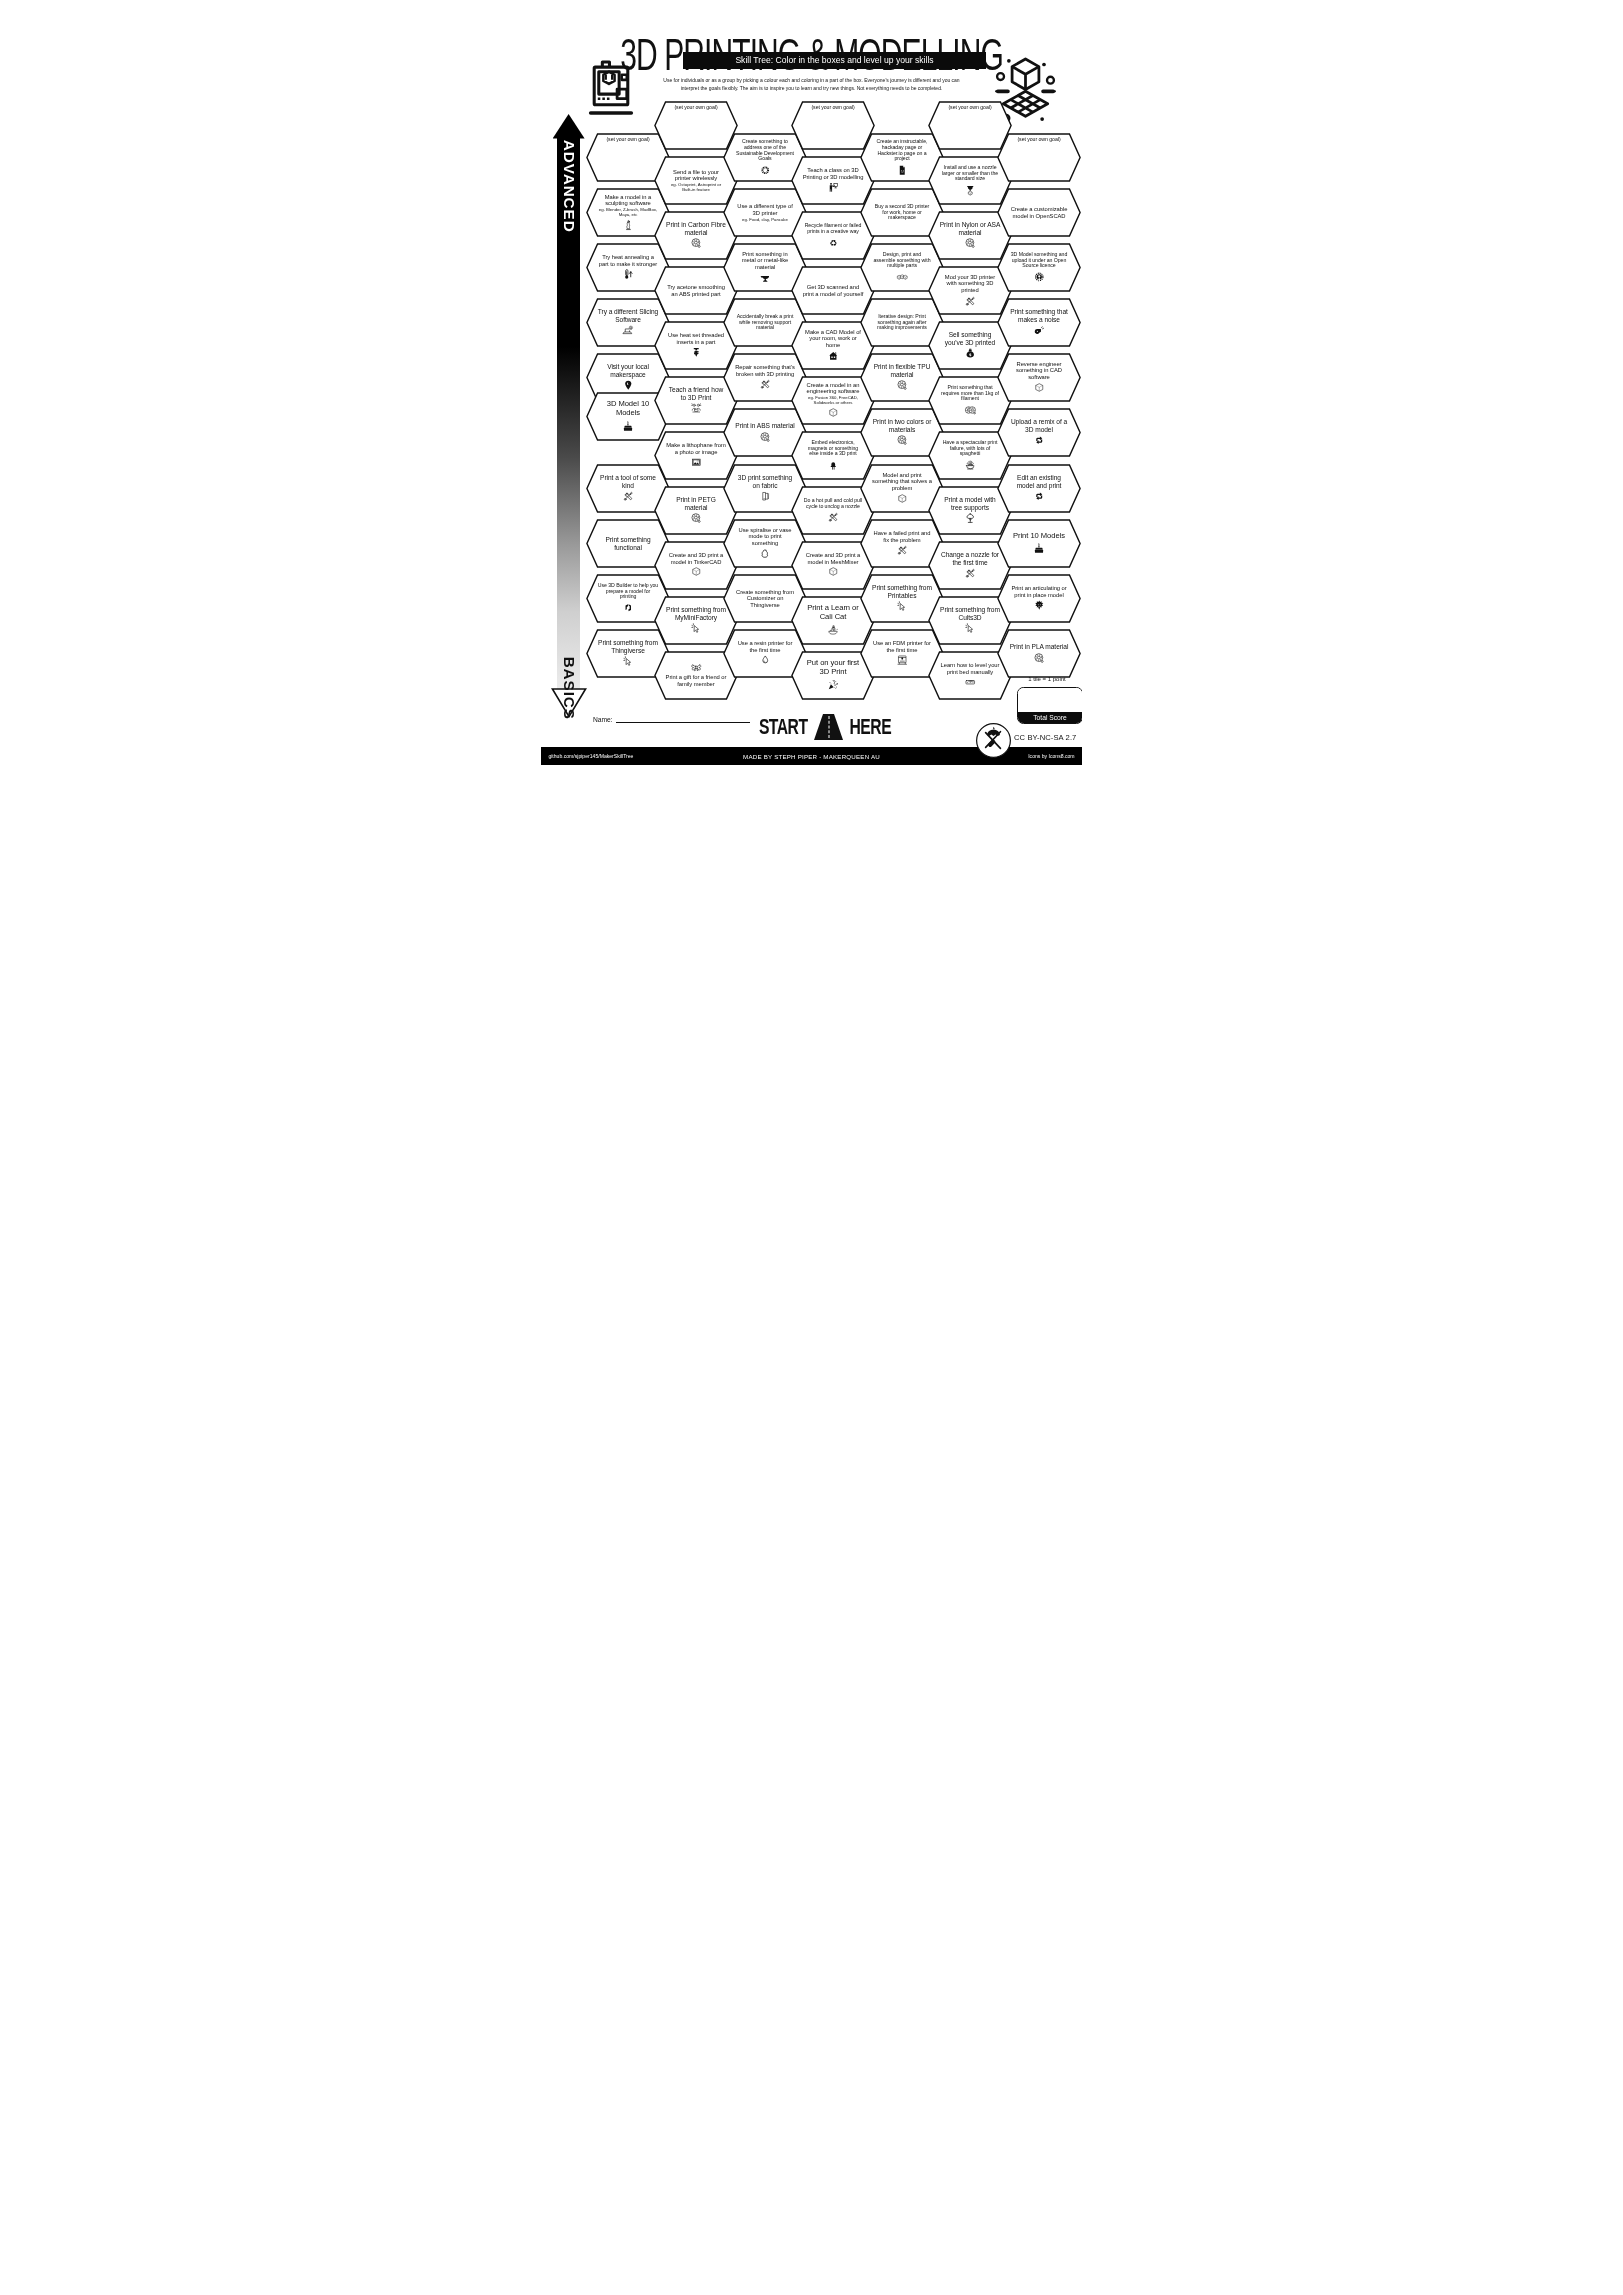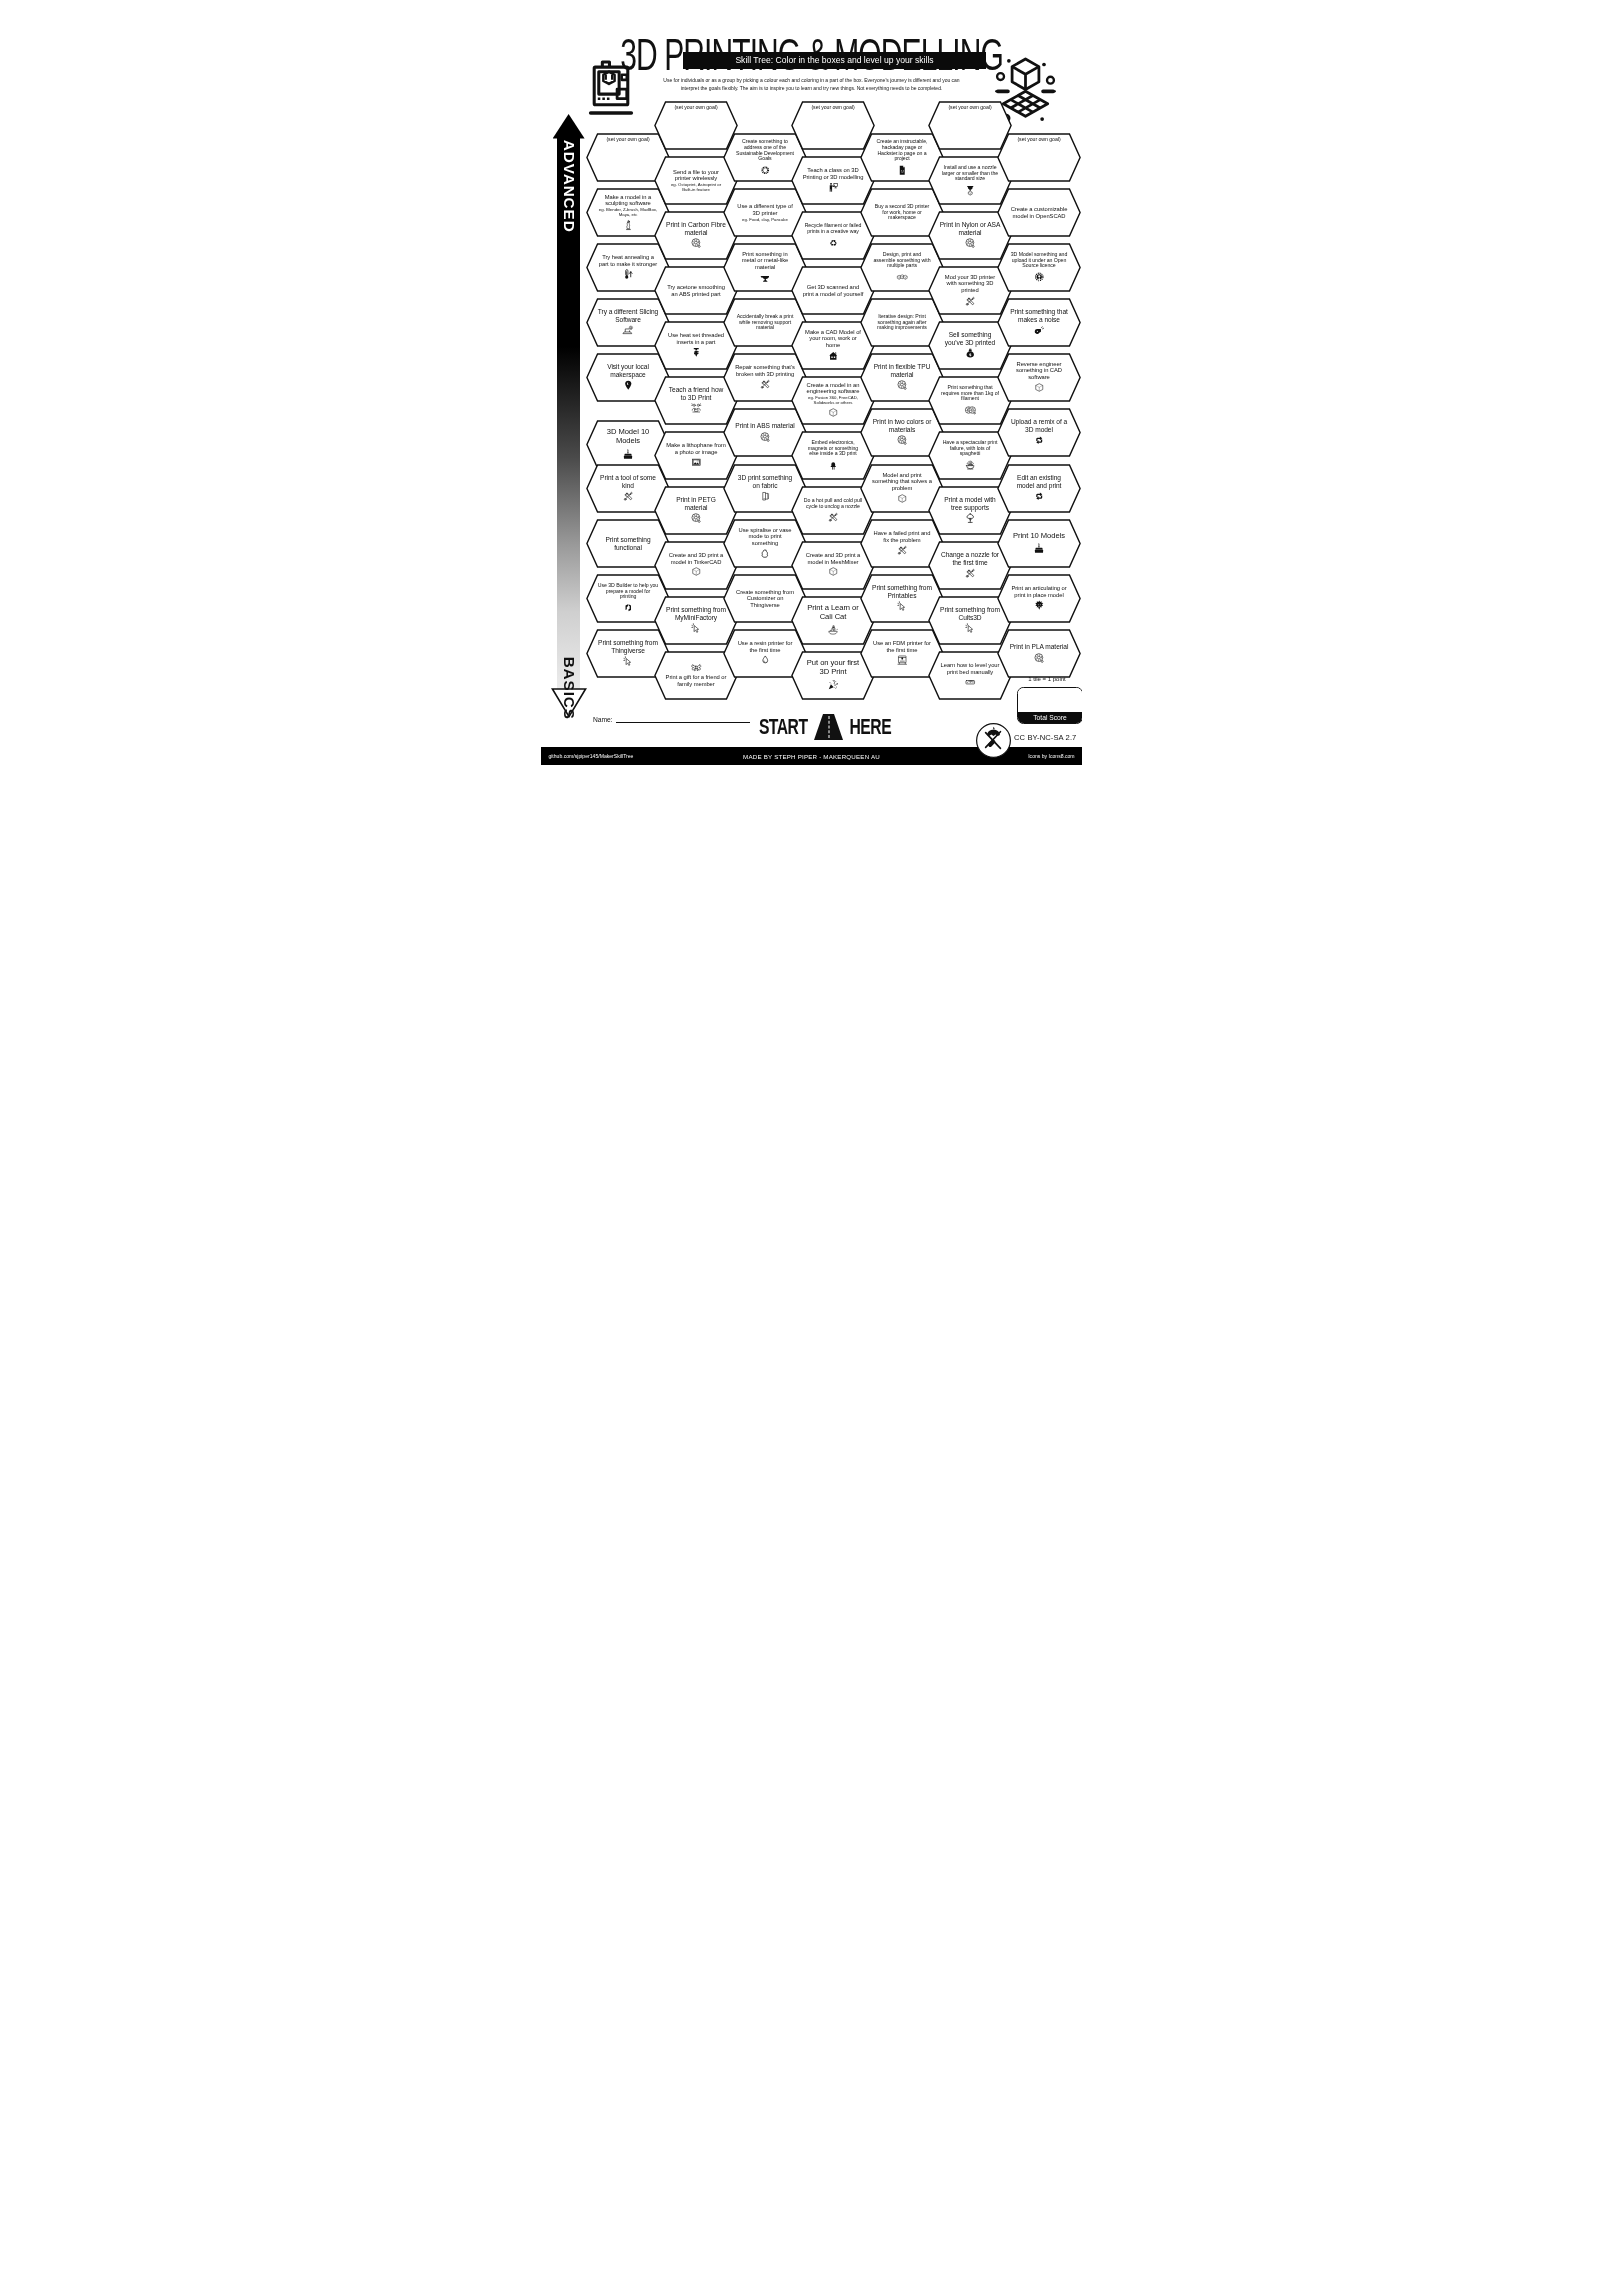--- a/index.html
+++ b/index.html
@@ -464,21 +464,21 @@
         <svg class="hexbg" viewBox="0 0 182 107" preserveAspectRatio="none">
           <polygon points="2,53.5 25,2.2 157,2.2 180,53.5 157,104.8 25,104.8" fill="#fff" stroke="#111" stroke-width="3.1"></polygon>
         </svg>
         <div class="hex-c lg">
           <div class="t-label">Visit your local makerspace</div>
           <svg class="ticon" viewBox="0 0 27 27" width="12.5" height="12.5">
             <use href="#i-map-pin"></use>
           </svg>
         </div>
       </div>
-      <div class="hex" style="left: 45px; top: 420px;">
+      <div class="hex" style="left: 45px; top: 392px;">
         <svg class="hexbg" viewBox="0 0 182 107" preserveAspectRatio="none">
           <polygon points="2,53.5 25,2.2 157,2.2 180,53.5 157,104.8 25,104.8" fill="#fff" stroke="#111" stroke-width="3.1"></polygon>
         </svg>
         <div class="hex-c xl">
           <div class="t-label">3D Model 10 Models</div>
           <svg class="ticon big" viewBox="0 0 30 30" width="14" height="14">
             <use href="#i-cake"></use>
           </svg>
         </div>
       </div>

